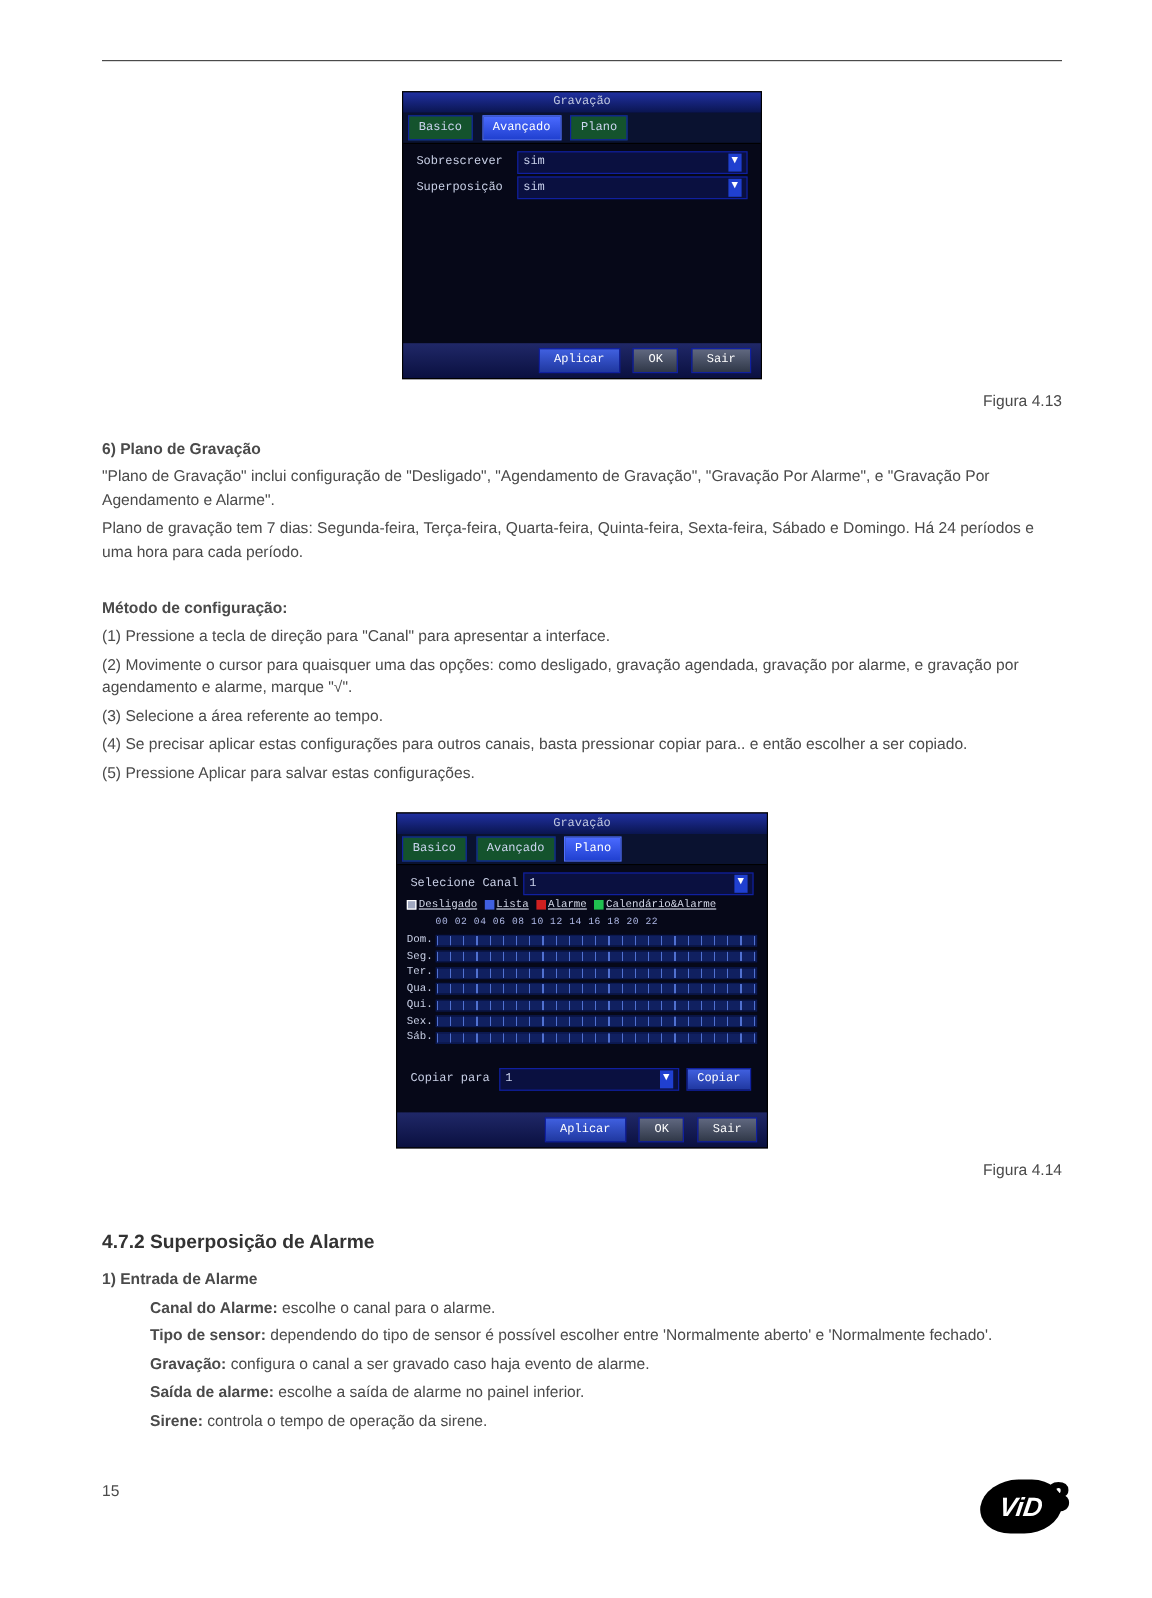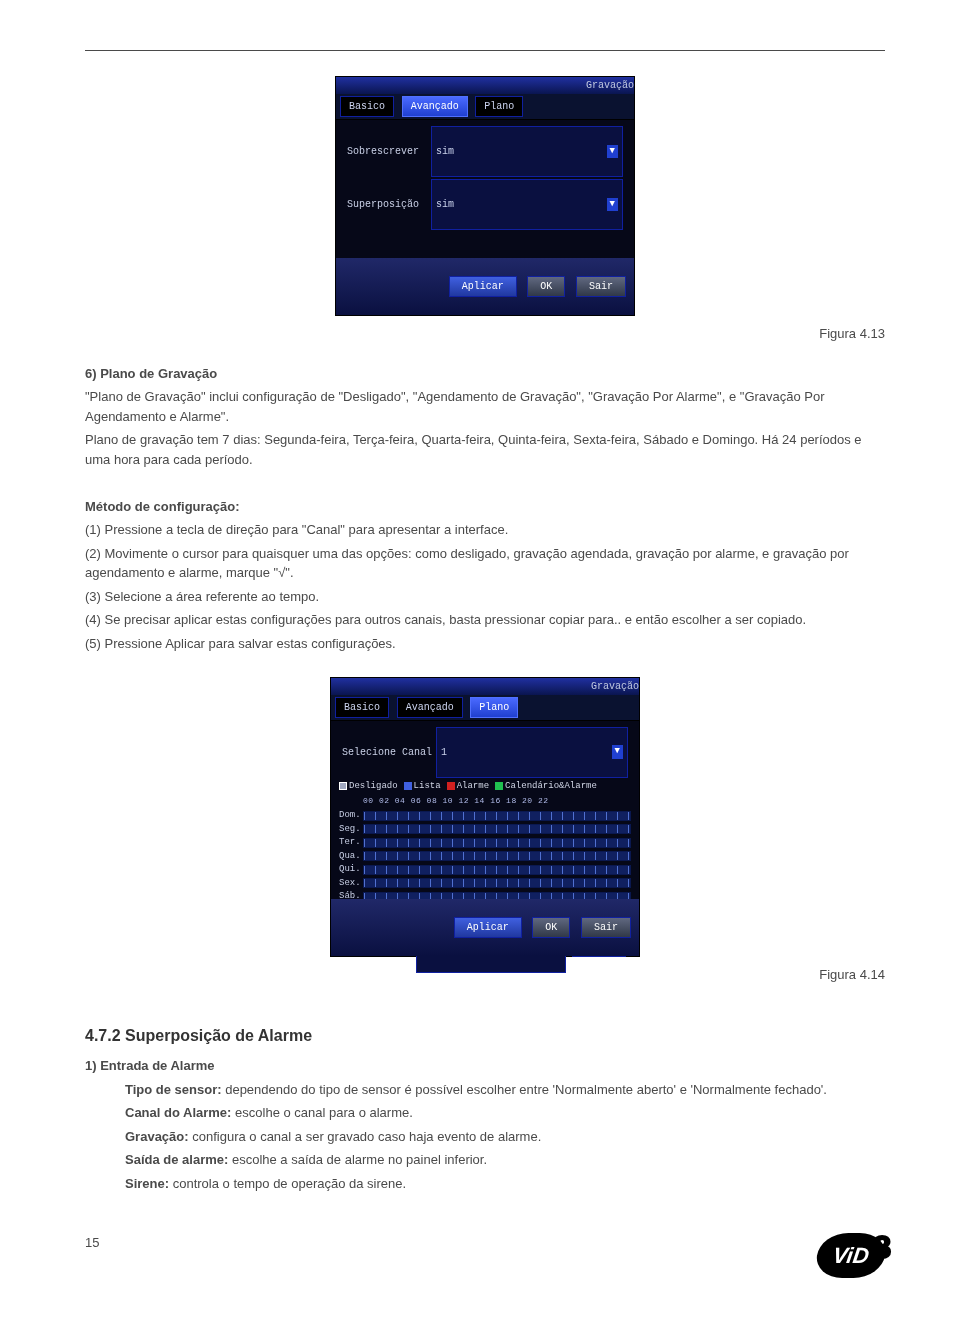--- a/index.html
+++ b/index.html
@@ -8,34 +8,34 @@
  hr.top { border:none; border-top:1px solid #4a4a4a; margin:10px 0 25px 0; }
  .center { text-align:center; }
  .caption { text-align:right; margin:8px 0 20px 0; font-size:13px; }
  .bold { font-weight:bold; }
  p { margin:4px 0; }
  h2 { font-size:16px; font-weight:bold; margin:40px 0 8px 0; color:#333; }
 
  .dialog { display:inline-block; background:#060818; color:#d0d5e5; font-family:"Courier New",monospace; font-size:11px; text-align:left; border:1px solid #000; position:relative; }
  .dlg1 { width:300px; height:240px; }
  .dlg2 { width:310px; height:280px; }
- .dlg-title { background:linear-gradient(#2030a0,#0a1550); text-align:right; padding:1px 0; font-size:10px; color:#c0c8e0; }
+ .dlg-title { background:linear-gradient(#2030a0,#0a1550); text-align:center; padding:1px 0; font-size:10px; color:#c0c8e0; }
  .tabbar { background:#0a1230; padding:2px 4px; border-bottom:1px solid #000; }
- .tab { display:inline-block; padding:2px 8px; background:#000000; color:#cdd5f0; margin-right:1px; border:1px solid #1020a0; font-size:10px; cursor:pointer; }
+ .tab { display:inline-block; padding:2px 8px; background:#14532d; color:#cdd5f0; margin-right:1px; border:1px solid #1020a0; font-size:10px; cursor:pointer; }
  .tab.active { background:linear-gradient(#4a6aff,#2040d0); color:#fff; border:1px solid #5070ff; }
  .dlg-body { padding:4px 8px; }
  .row { display:flex; align-items:center; margin:2px 3px; gap:4px; }
  .lbl { width:80px; color:#c8cfe5; font-size:10px; }
  .lbl2 { color:#c8cfe5; font-size:10px; }
- .sel { flex:1; background:#0a1040; color:#c8d0ea; padding:17px 4px; border:1px solid #1020a0; font-size:10px; display:flex; justify-content:space-between; align-items:center; }
+ .sel { flex:1; background:#0a1040; color:#c8d0ea; padding:1px 4px; border:1px solid #1020a0; font-size:10px; display:flex; justify-content:space-between; }
  .drop { background:#2040d0; color:#fff; padding:0 3px; font-size:9px; }
- .dlg-foot { position:absolute; bottom:0; left:0; right:0; background:linear-gradient(#202868,#0a1040); padding:18px 6px; text-align:right; }
+ .dlg-foot { position:absolute; bottom:0; left:0; right:0; background:linear-gradient(#202868,#0a1040); padding:4px 6px; text-align:right; }
  .btn { display:inline-block; background:linear-gradient(#4060e0,#2038a0); border:1px solid #1020a0; padding:2px 12px; margin:0 2px; color:#fff; font-size:10px; cursor:pointer; }
  .btn.out { background:linear-gradient(#606880,#303848); }
- .legend { display:flex; gap:6px; font-size:9px; margin:2px 0; align-items:flex-start; flex-wrap:wrap; }
+ .legend { display:flex; gap:6px; font-size:9px; margin:2px 0; align-items:flex-start; flex-wrap:wrap;text-decoration:underline; }
  .leg-item { display:flex; align-items:center; gap:2px; }
  .sq { width:8px; height:8px; display:inline-block; }
  .tl-hours { font-size:8px; color:#b0bae8; letter-spacing:0.5px; margin:2px 0; padding-left:24px;}
  .tl-row { display:flex; align-items:center; font-size:9px; margin:0; }
  .tl-day { width:24px; color:#c8cfe5; }
  .tl-bar { flex:1; height:10px; background:repeating-linear-gradient(90deg,#5070d0 0,#5070d0 1px,#102060 1px,#102060 11px); border:1px solid #0a1850; }
 
  .footer { display:flex; justify-content:space-between; align-items:flex-start; margin-top:40px; }
  .logo { font-family:Arial; font-weight:900; font-style:italic; position:relative; }
  .logo .ellipse { display:inline-block; background:#000; color:#fff; border-radius:50%/60%; padding:6px 16px; font-size:22px; transform:skewX(-8deg); }
@@ -174,22 +174,22 @@
    <span class="btn out">OK</span>
    <span class="btn out">Sair</span>
   </div>
  </div>
 </div>
 <p class="caption">Figura 4.14</p>
 
 <h2>4.7.2 Superposição de Alarme</h2>
 <p class="bold">1) Entrada de Alarme</p>
 <div style="padding-left:40px" id="alarm-items">
+      <p><span class="bold">Canal do Alarme:</span> escolhe o canal para o alarme.</p>
       <p><span class="bold">Tipo de sensor:</span> dependendo do tipo de sensor é possível escolher entre 'Normalmente aberto' e 'Normalmente fechado'.</p>
-      <p><span class="bold">Canal do Alarme:</span> escolhe o canal para o alarme.</p>
       <p><span class="bold">Gravação:</span> configura o canal a ser gravado caso haja evento de alarme.</p>
       <p><span class="bold">Saída de alarme:</span> escolhe a saída de alarme no painel inferior.</p>
       <p><span class="bold">Sirene:</span> controla o tempo de operação da sirene.</p>
     </div>
 
 <div class="footer">
  <span>15</span>
  <span class="logo">
   <span class="ellipse">ViD</span><span class="eight">8</span>
  </span>

